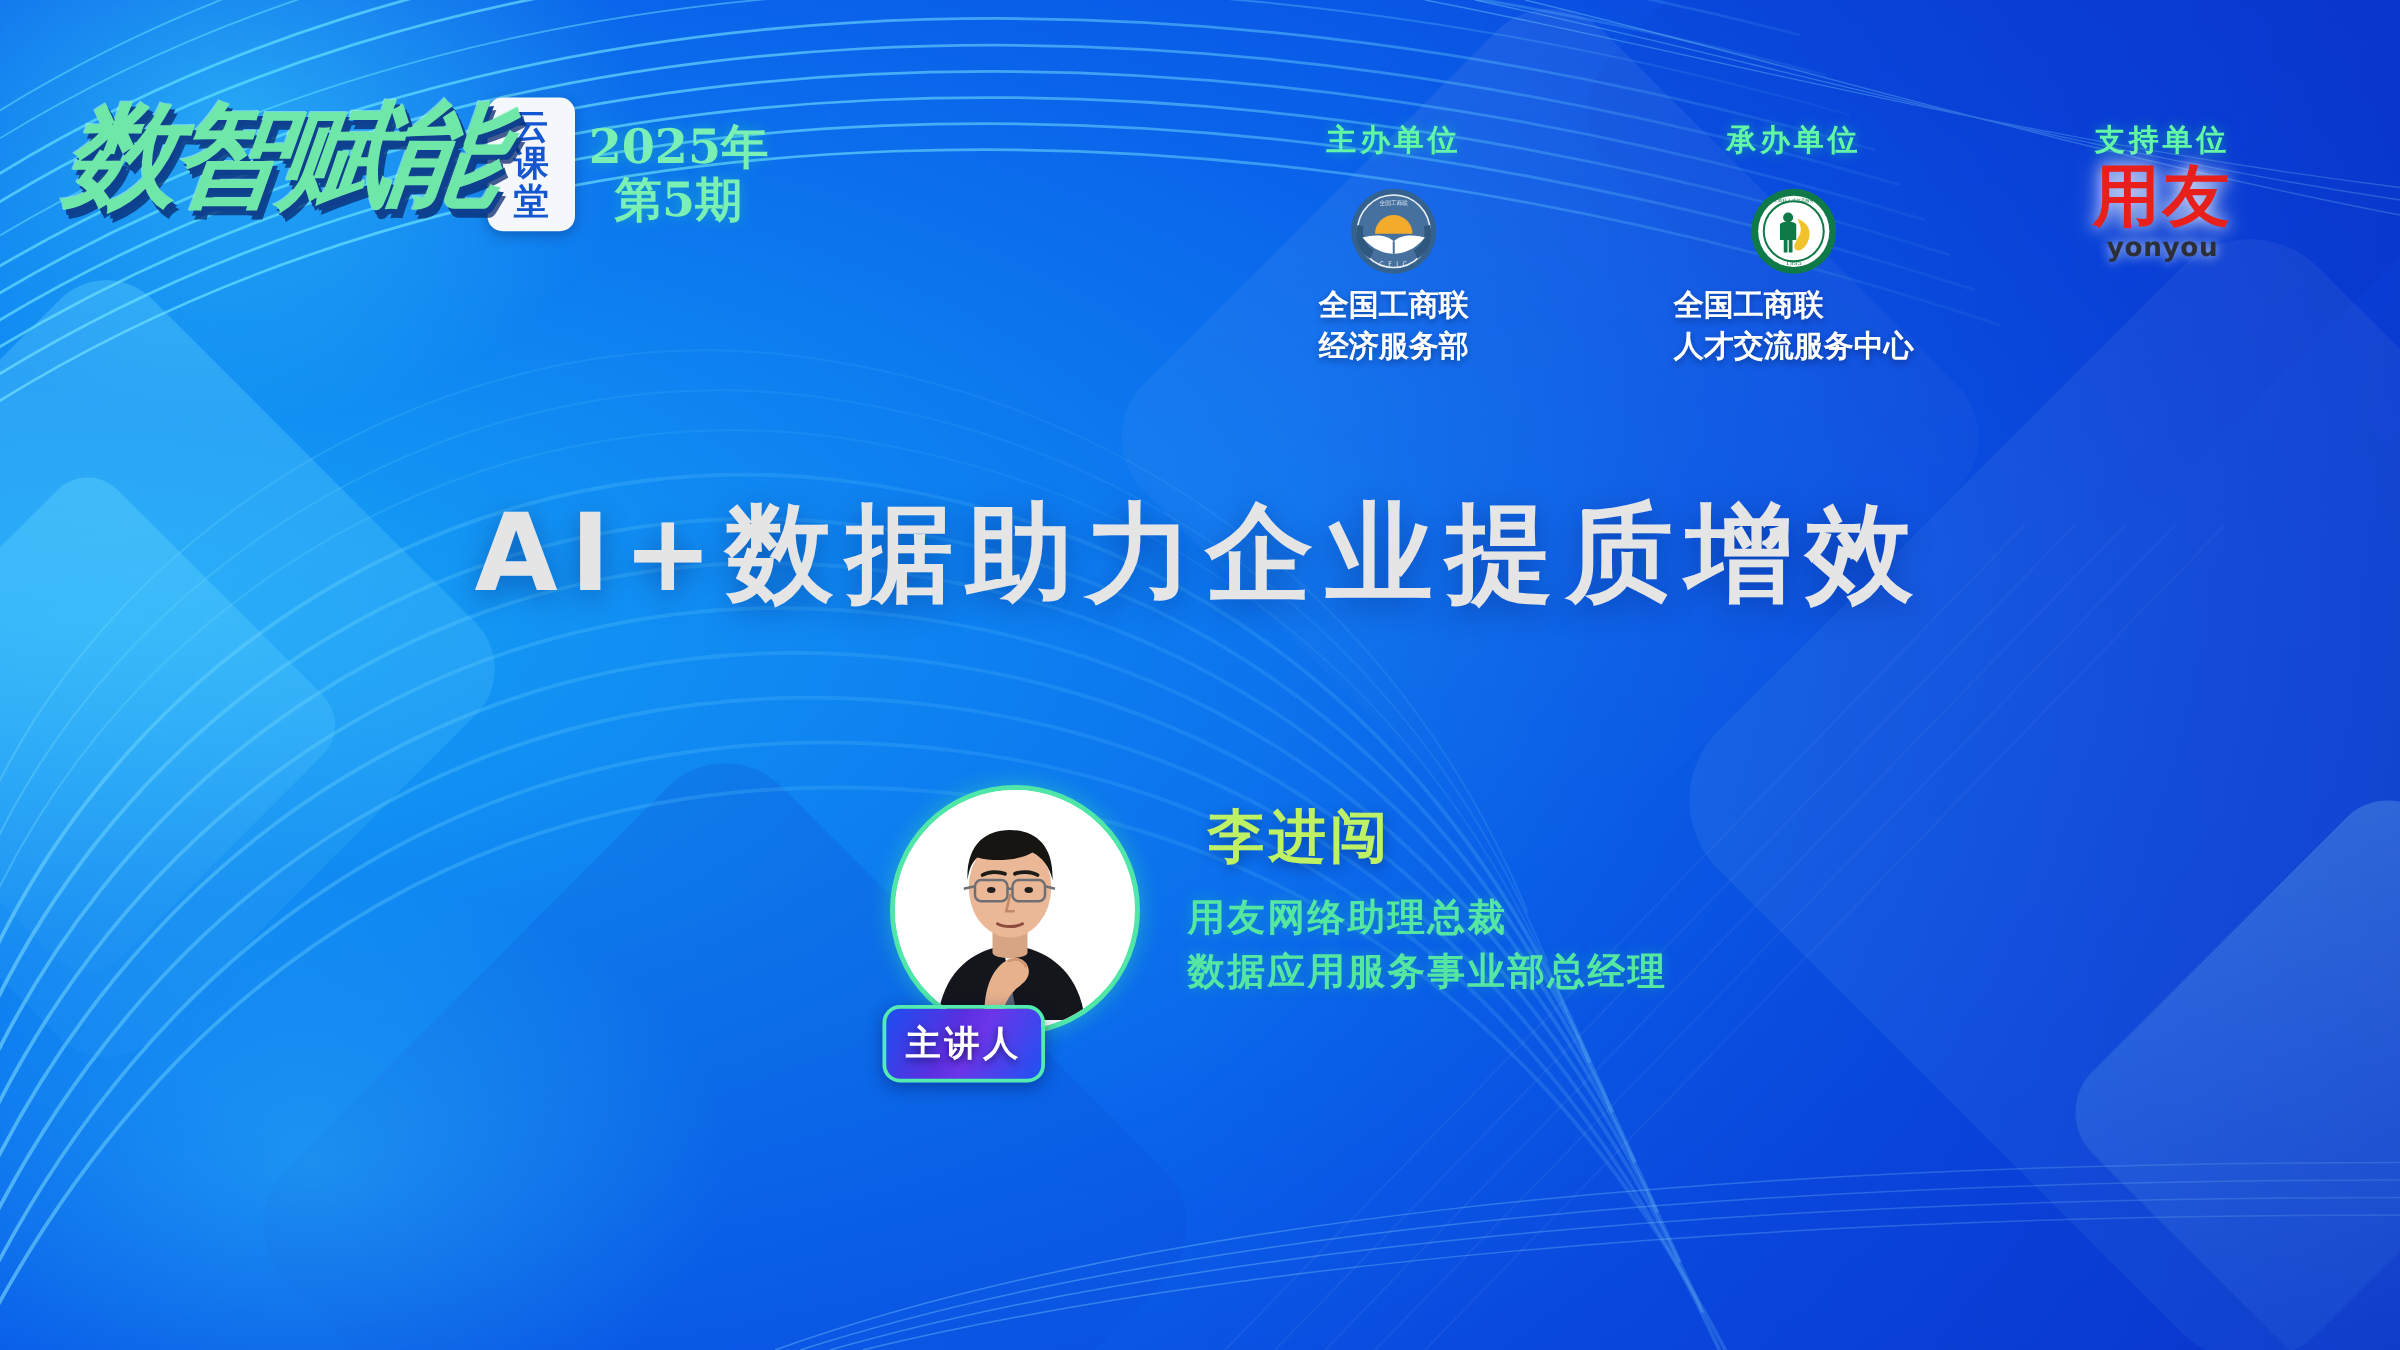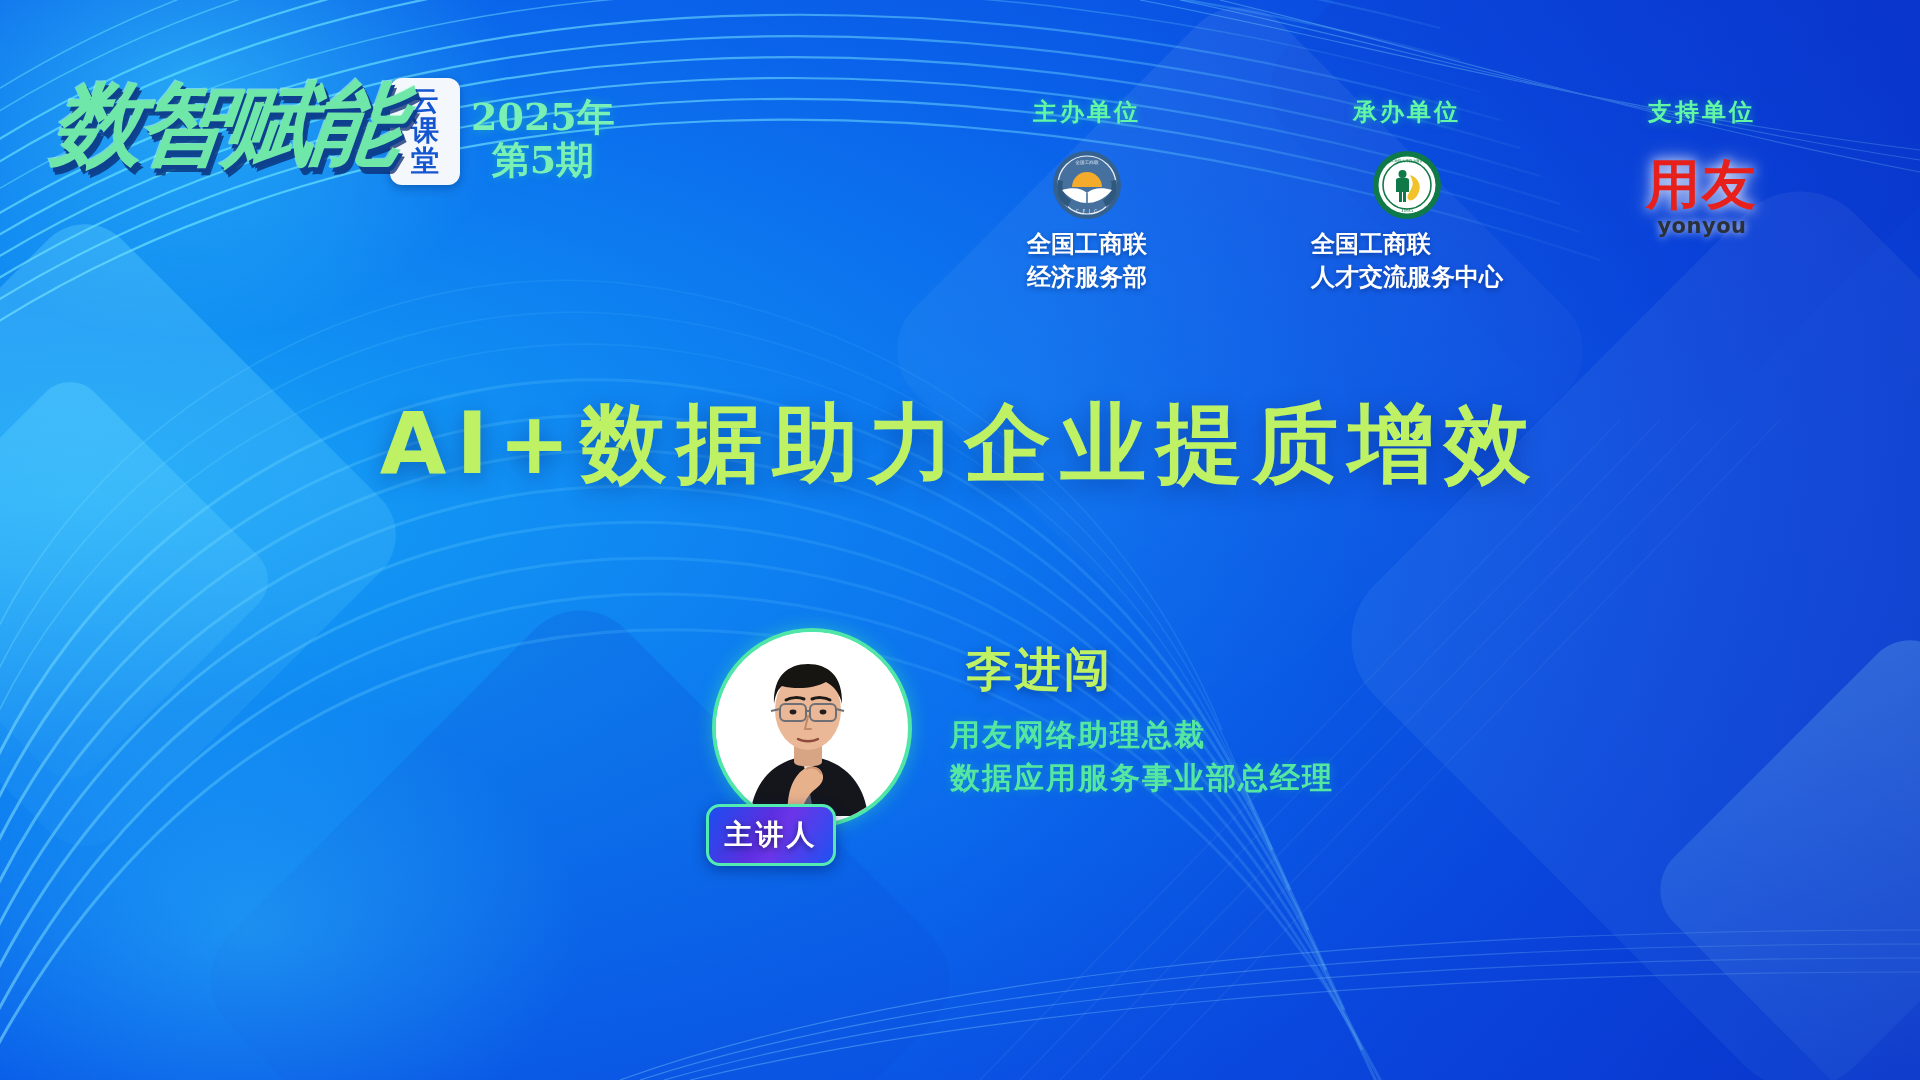--- a/index.html
+++ b/index.html
@@ -82,60 +82,60 @@
   }
   .issue{
     margin-left:11px;margin-top:18px;
     font-family:"DejaVu Serif","Liberation Serif",serif;
     font-weight:700;font-size:38px;line-height:1.12;
     color:#7bf0b4;text-align:center;
     text-shadow:0 0 10px rgba(40,220,160,.45);
   }
 
   
-  .sponsors{position:absolute;left:932px;top:96px;width:900px;display:flex;}
+  .sponsors{position:absolute;left:960px;top:96px;width:900px;display:flex;}
   .sp{flex:0 0 auto;text-align:center;}
   .sp.s1{width:310px;}
   .sp.s2{width:330px;}
   .sp.s3{width:260px;}
   .sp-label{
     font-family:"DejaVu Sans","Liberation Sans",sans-serif;
     font-weight:700;font-size:24px;letter-spacing:3px;
     color:#62f6a5;
     text-shadow:0 0 9px rgba(40,230,150,.5);
   }
   .sp-body{display:flex;align-items:center;justify-content:center;gap:8px;margin-top:22px;flex-direction:column;}
   .sp-emb{width:70px;height:70px;flex:0 0 auto;}
   .sp-name{
     font-family:"DejaVu Sans","Liberation Sans",sans-serif;
     font-weight:700;font-size:24px;line-height:1.38;color:#ffffff;
     text-align:left;white-space:nowrap;
     text-shadow:0 2px 5px rgba(0,25,80,.45);
   }
-  .yonyou{margin-top:30px;display:flex;flex-direction:column;align-items:center;}
+  .yonyou{margin-top:2px;display:flex;flex-direction:column;align-items:center;}
   .yonyou-cn{
     font-family:"DejaVu Sans","Liberation Sans",sans-serif;
     font-weight:700;font-size:54px;line-height:1;color:#e8201b;
     letter-spacing:2px;
     text-shadow:0 0 12px rgba(255,255,255,.85), 0 0 22px rgba(255,255,255,.55);
   }
   .yonyou-en{
     margin-top:2px;
     font-family:"DejaVu Sans","Liberation Sans",sans-serif;
     font-weight:700;font-size:21px;color:#2b2f38;
     letter-spacing:.5px;
     text-shadow:0 0 9px rgba(255,255,255,.8);
   }
 
   
   .title{
     position:absolute;left:0;right:0;top:400px;text-align:center;
     font-family:"DejaVu Sans","Liberation Sans",sans-serif;
     font-weight:700;font-size:86px;line-height:1;
-    color:#bef264;letter-spacing:10px;
+    color:#e5e5e5;letter-spacing:10px;
     text-shadow:0 6px 22px rgba(0,30,110,.40);
     white-space:nowrap;
   }
 
   
   .speaker{position:absolute;left:712px;top:628px;display:flex;align-items:flex-start;}
   .portrait-wrap{position:relative;width:192px;height:192px;flex:0 0 auto;}
   .portrait{
     width:192px;height:192px;border-radius:50%;
     background:#ffffff;

